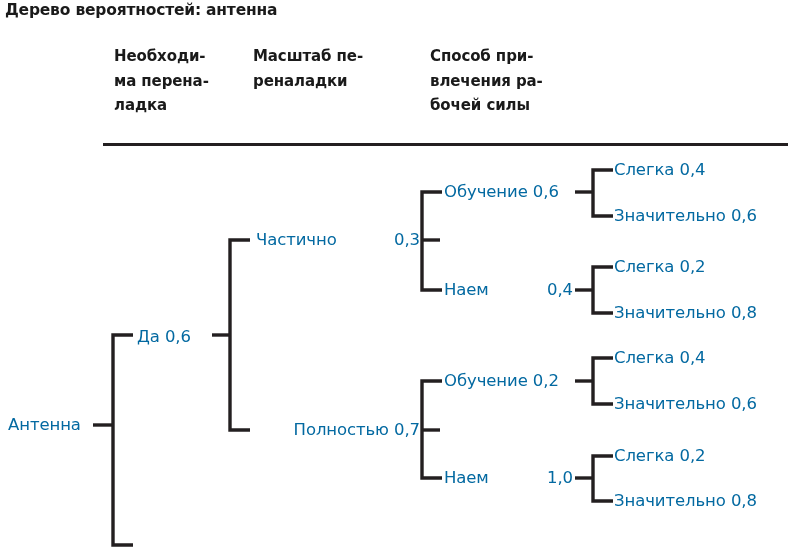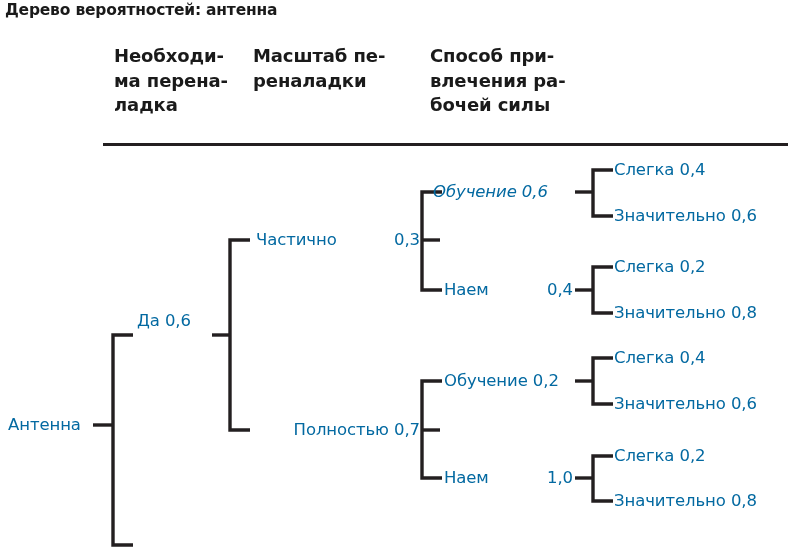--- a/index.html
+++ b/index.html
@@ -27,21 +27,21 @@
     left: 5px;
     top: 1px;
     font-size: 15.5px;
     font-weight: bold;
     letter-spacing: -0.2px;
     color: #1a1a1a;
     white-space: nowrap;
   }
   .col-head {
     position: absolute;
-    font-size: 18px;
+    font-size: 15px;
     font-weight: bold;
     line-height: 24.5px;
     color: #1a1a1a;
     letter-spacing: -0.1px;
   }
   .rule {
     position: absolute;
     left: 103px;
     top: 143px;
     width: 685px;
@@ -123,29 +123,29 @@
 
     <line x1="575" y1="381" x2="593" y2="381"></line>
     <path d="M 613 358 L 593 358 L 593 404 L 613 404"></path>
 
     <line x1="575" y1="478" x2="593" y2="478"></line>
     <path d="M 613 456 L 593 456 L 593 501 L 613 501"></path>
   </svg>
 
   <div class="node-label" style="left:8px; top:415px;">Антенна</div>
 
-  <div class="node-label" style="left:137px; top:311px;">Да 0,6</div>
+  <div class="node-label" style="left:137px; top:327px;">Да 0,6</div>
   <div class="node-label" style="left:137px; top:535px;margin-top:48px;">Нет 0,4</div>
 
   <div class="node-label" style="left:256px; top:230px;">Частично</div>
   <div class="node-label right" style="left:330px; top:230px; width:90px;">0,3</div>
 
   <div class="node-label right" style="left:256px; top:420px; width:164px;">Полностью 0,7</div>
 
-  <div class="node-label" style="left:433px; top:182px;font-style:italic;">Обучение 0,6</div>
+  <div class="node-label" style="left:444px; top:182px;">Обучение 0,6</div>
   <div class="node-label" style="left:444px; top:280px;">Наем</div>
   <div class="node-label right" style="left:490px; top:280px; width:83px;">0,4</div>
 
   <div class="node-label" style="left:444px; top:371px;">Обучение 0,2</div>
   <div class="node-label" style="left:444px; top:468px;">Наем</div>
   <div class="node-label right" style="left:490px; top:468px; width:83px;">1,0</div>
 
   <div class="node-label" style="left:614px; top:160px;">Слегка 0,4</div>
   <div class="node-label" style="left:614px; top:206px;">Значительно 0,6</div>
 

